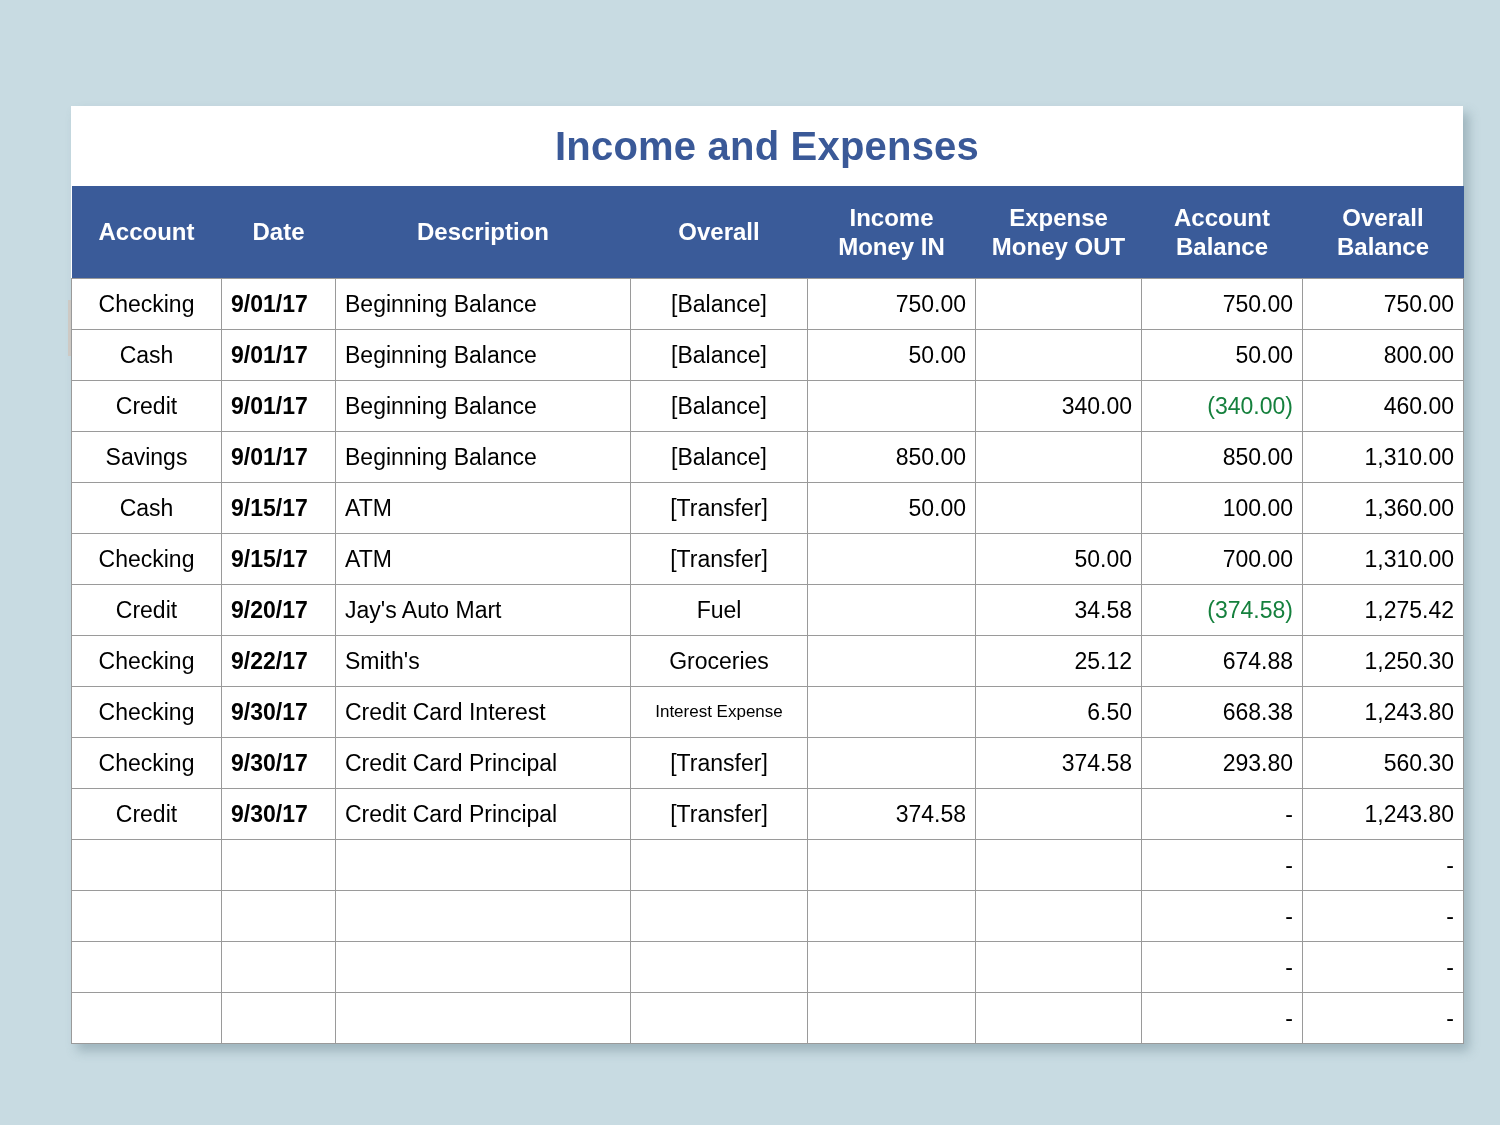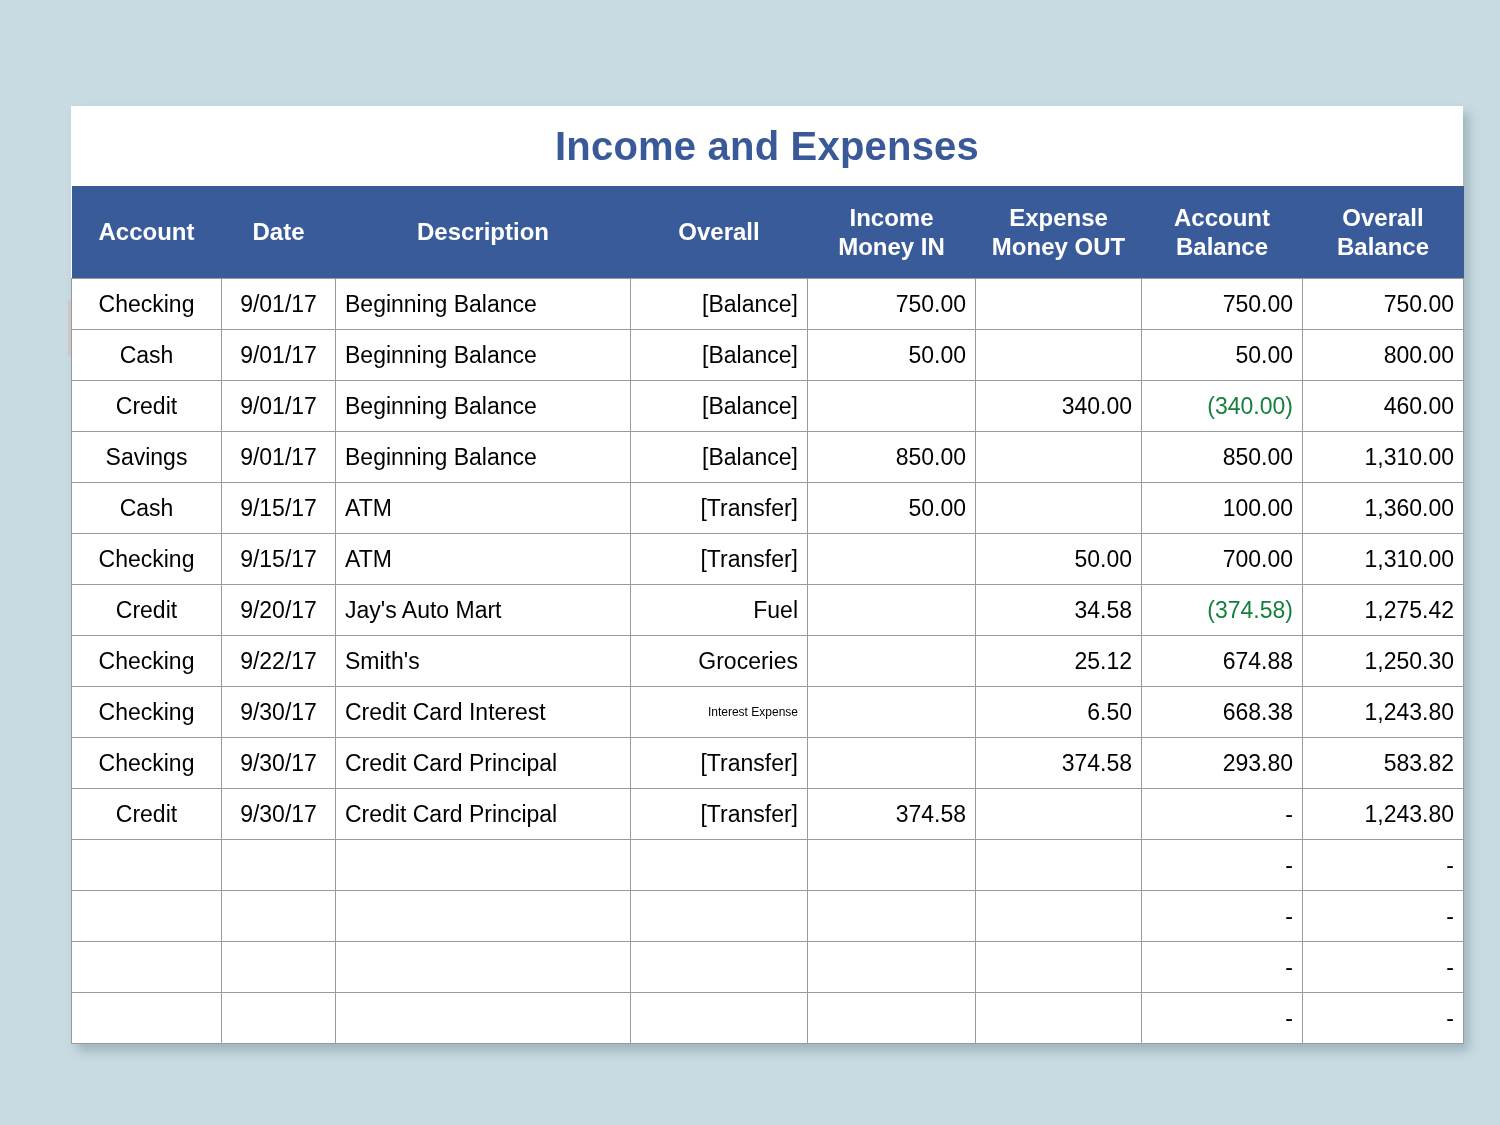--- a/index.html
+++ b/index.html
@@ -84,29 +84,29 @@
     height: 50px;
     border: 1px solid #9a9a9a;
     padding: 0 9px;
     vertical-align: middle;
     white-space: nowrap;
     overflow: hidden;
     background: #ffffff;
   }
 
   td.col-account  { text-align: center; border-radius: 17px; }
-  td.col-date     { text-align: center; }
+  td.col-date     { text-align: left; font-weight: bold; }
   td.col-desc     { text-align: left; }
-  td.col-category { text-align: right; }
+  td.col-category { text-align: center; }
   td.col-in       { text-align: right; padding-right: 14px; }
   td.col-out      { text-align: right; padding-right: 14px; }
   td.col-acctbal  { text-align: right; padding-right: 14px; background: #efefef; }
   td.col-overbal  { text-align: right; padding-right: 14px; background: #efefef; }
 
-  td.shrink { font-size: 12px; }
+  td.shrink { font-size: 17px; }
   td.neg    { color: #15803d; }
 
   
   .left-stub {
     position: absolute;
     left: 52px;
     top: 300px;
     width: 4px;
     height: 56px;
     background: #d9bfae;
@@ -245,21 +245,21 @@
             <td class="col-overbal">1,243.80</td>
           </tr>
           <tr>
             <td class="col-account">Checking</td>
             <td class="col-date">9/30/17</td>
             <td class="col-desc">Credit Card Principal</td>
             <td class="col-category">[Transfer]</td>
             <td class="col-in"></td>
             <td class="col-out">374.58</td>
             <td class="col-acctbal">293.80</td>
-            <td class="col-overbal">583.82</td>
+            <td class="col-overbal">560.30</td>
           </tr>
           <tr>
             <td class="col-account">Credit</td>
             <td class="col-date">9/30/17</td>
             <td class="col-desc">Credit Card Principal</td>
             <td class="col-category">[Transfer]</td>
             <td class="col-in">374.58</td>
             <td class="col-out"></td>
             <td class="col-acctbal">-</td>
             <td class="col-overbal">1,243.80</td>

